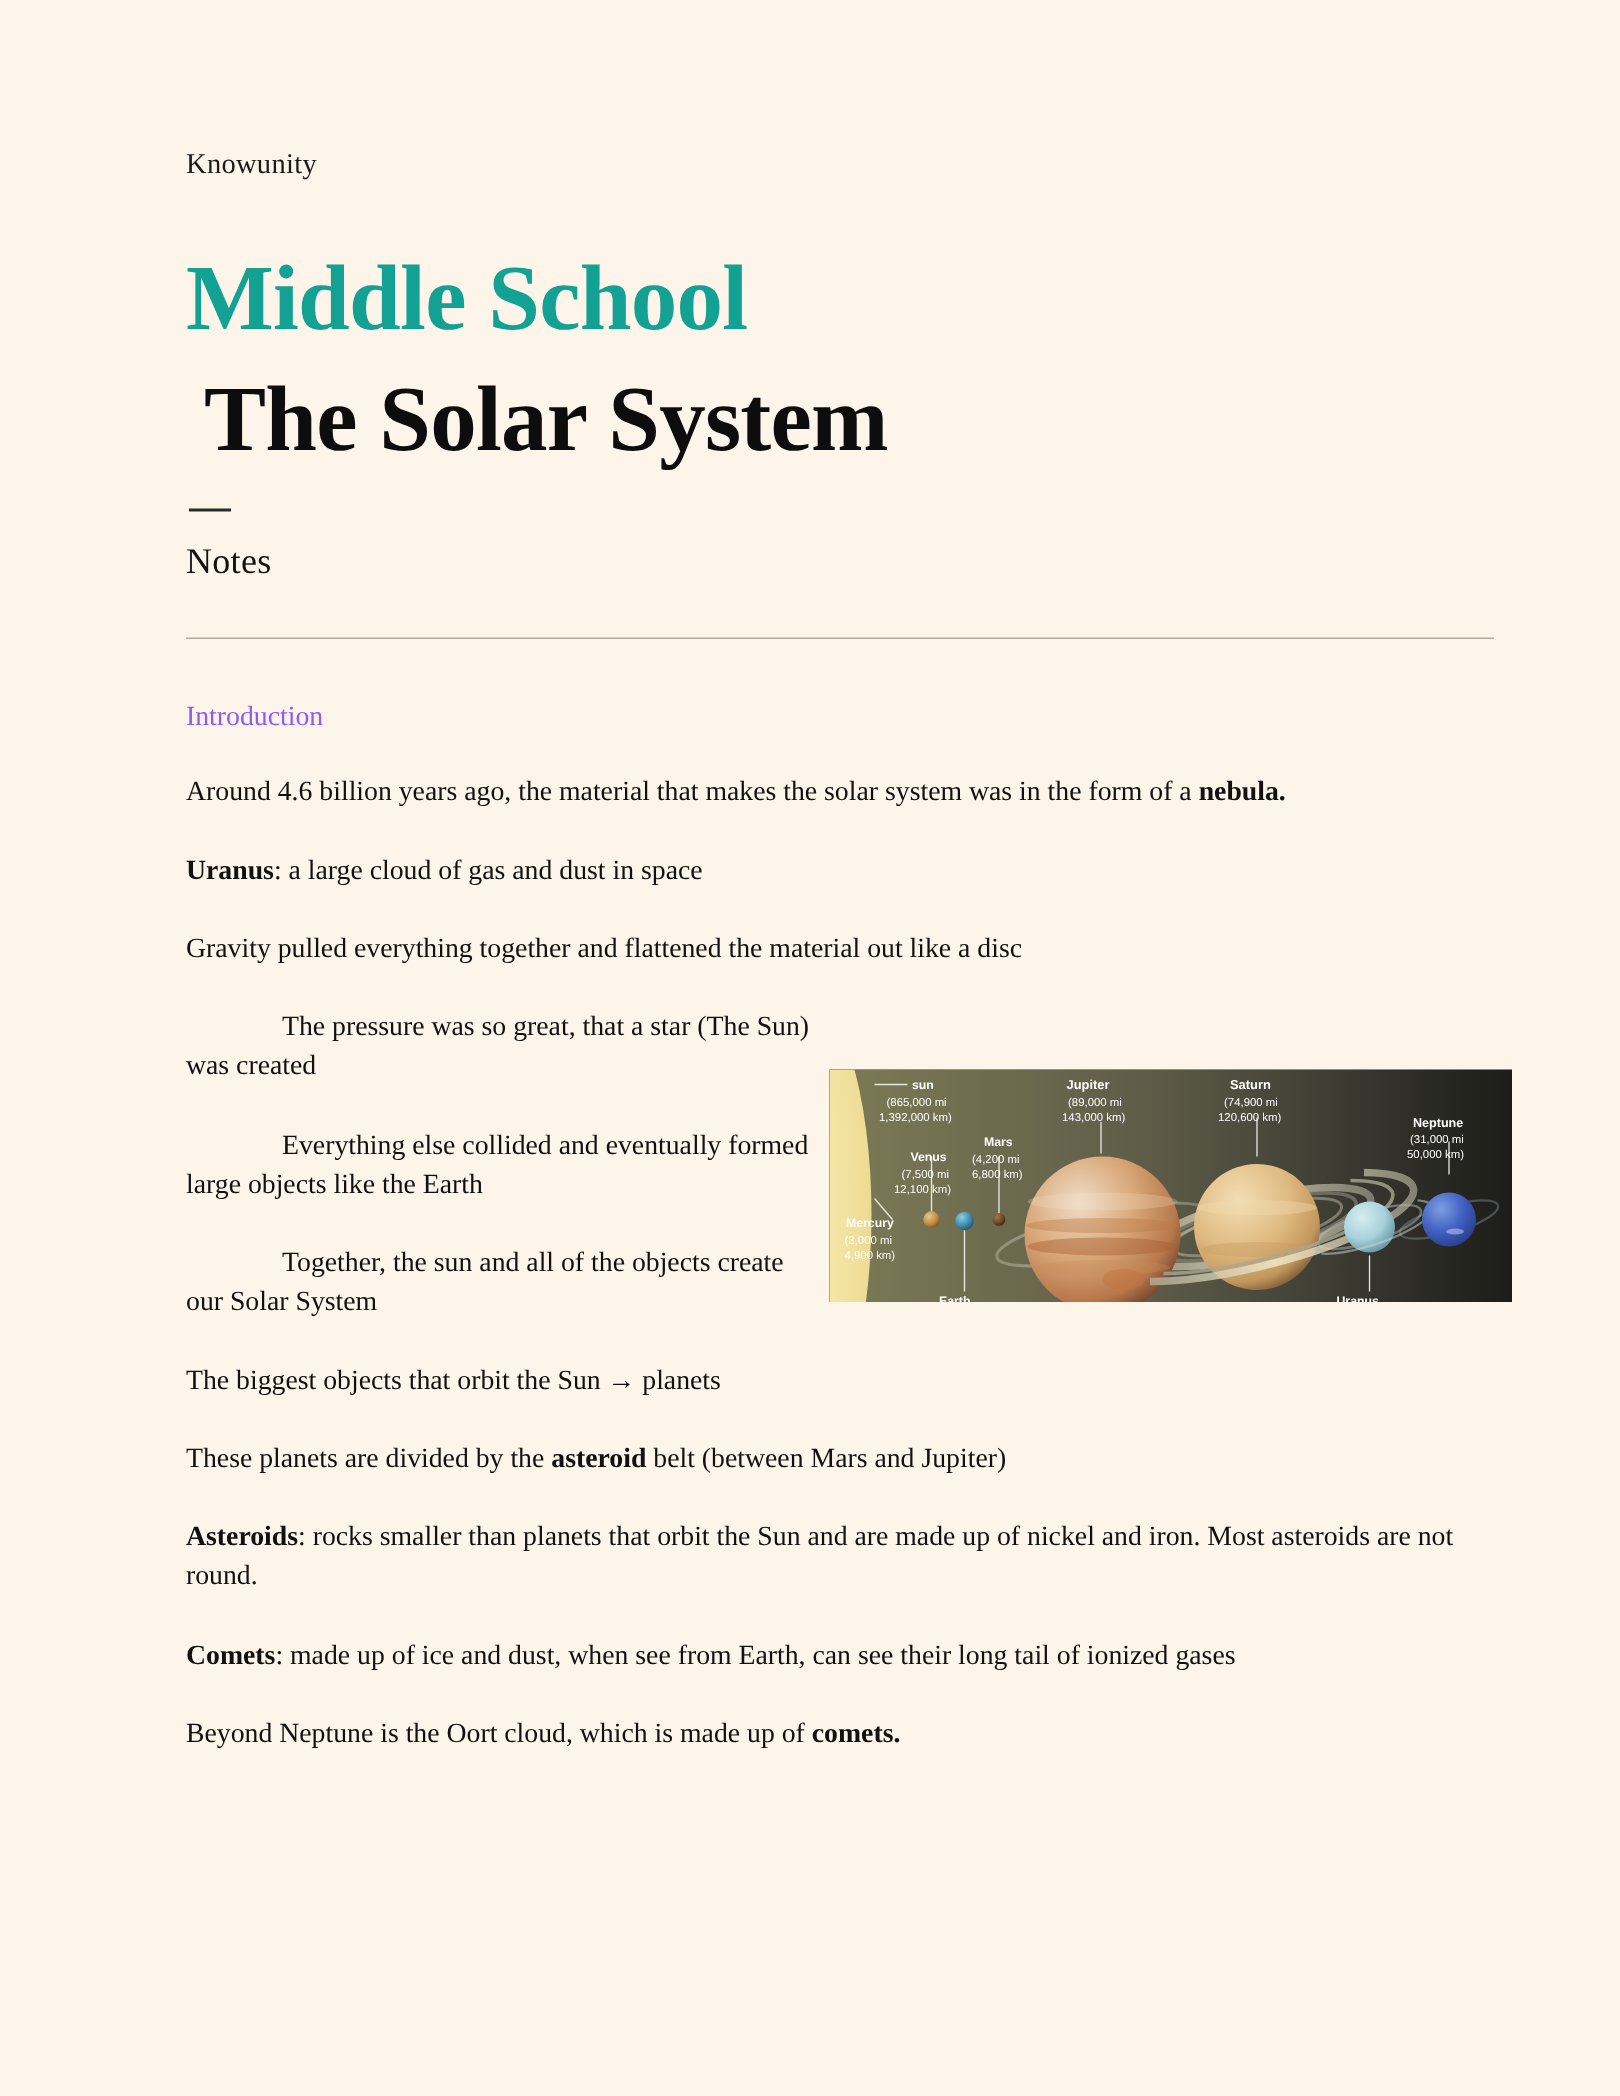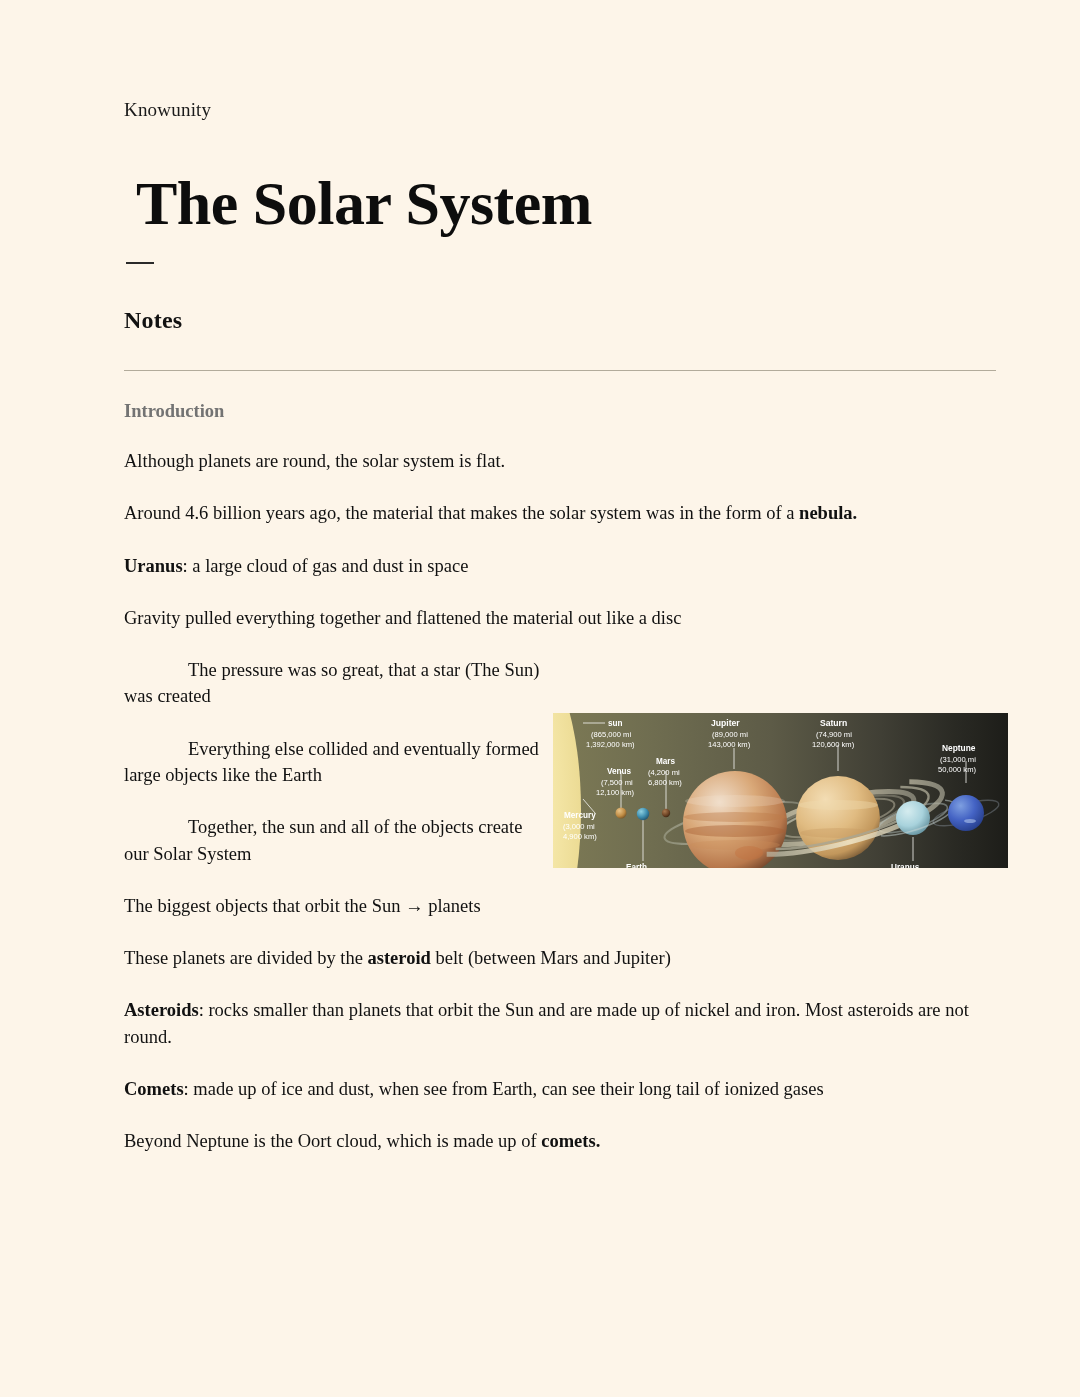--- a/index.html
+++ b/index.html
@@ -48,39 +48,39 @@
     margin: 12px;
     letter-spacing: -0.5px;
   }
   .dash-rule {
     width: 28px;
     height: 2px;
     background: #2a2a2a;
     margin: 22px 0 0 2px;
   }
   .notes-heading {
-    font-weight: bold;
+    font-weight: normal;
     font-size: 24px;
-    margin: 43px 0 0 0;
+    margin: 21px 0 0 0;
     color: #121212;
     letter-spacing: 0.2px;
   }
   .hr-main {
     border: none;
     border-top: 1.5px solid #b2ab9b;
     margin: 36px 0 0 0;
     width: 100%;
   }
 
   
   .section-head {
-    font-weight: bold;
+    font-weight: normal;
     font-size: 18.5px;
-    margin: 30px 0 0 0;
-    color: #737373;
+    margin: 42px 0 0 0;
+    color: #8b5cf6;
   }
   p.body {
     font-size: 18.5px;
     line-height: 1.42;
     margin: 26px 0 0 0;
     color: #111;
   }
   .ind1 { margin-left: 64px; }
   .ind2 { margin-left: 138px; }
   .hang {
@@ -102,31 +102,31 @@
 
   .flow-left { width: 420px; }
 </style>
 </head>
 <body>
 
 <div class="page">
 
   <div class="brand">Knowunity</div>
 
+  <h1 class="title-line1">Middle School</h1>
   <h1 class="title-line2">The Solar System</h1>
 
   <div class="dash-rule"></div>
 
   <div class="notes-heading">Notes</div>
 
   <hr class="hr-main">
 
   <div class="section-head">Introduction</div>
 
-  <p class="body"><span>Although planets are round, the solar system is flat.</span></p>
 
   <p class="body"><span>Around 4.6 billion years ago, the material that makes the solar system was in the form of a </span><b>nebula.</b></p>
 
   <p class="body"><b>Uranus</b><span>: a large cloud of gas and dust in space</span></p>
 
   <p class="body"><span>Gravity pulled everything together and flattened the material out like a disc</span></p>
 
   <div class="flow-left">
     <p class="body hang"><span>The pressure was so great, that a star (The Sun) was created</span></p>
     <p class="body hang"><span>Everything else collided and eventually formed large objects like the Earth</span></p>

